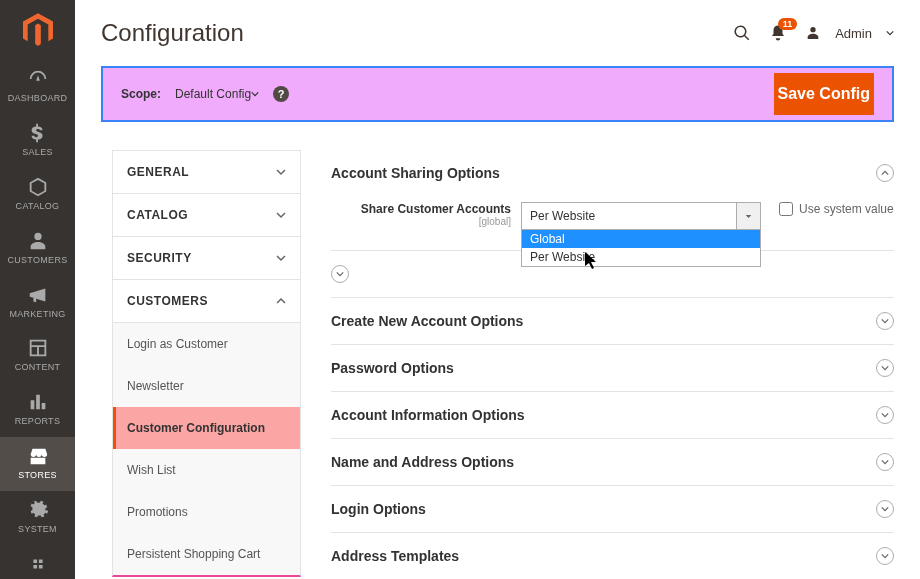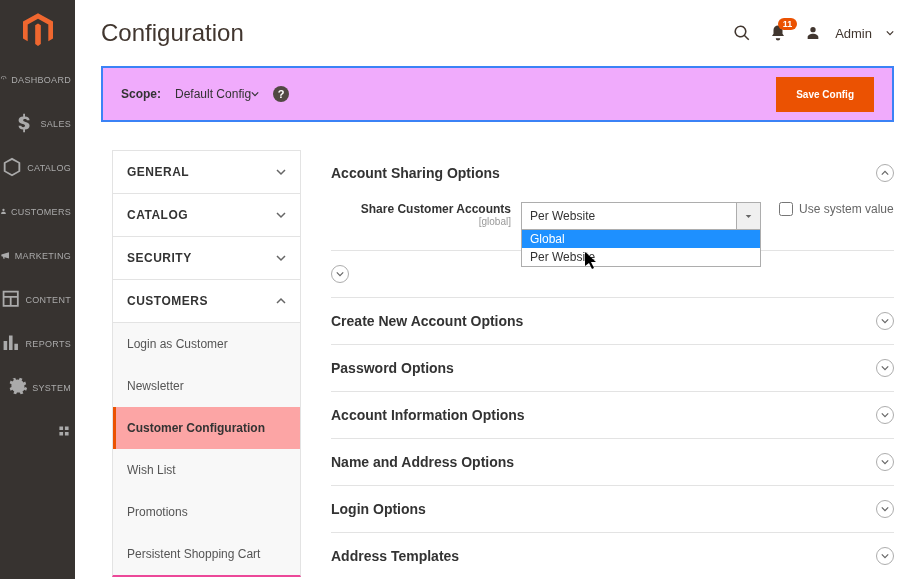--- a/index.html
+++ b/index.html
@@ -2,21 +2,21 @@
 <html><head>
 <meta charset="utf-8">
 <style>
 * { box-sizing: border-box; margin: 0; padding: 0; }
 body { font-family: 'Helvetica Neue', Arial, sans-serif; font-size: 13px; color: #333; background: #fff; width: 920px; height: 579px; overflow: hidden; position: relative; }
 
 
 .sidebar { position: absolute; left: 0; top: 0; width: 75px; height: 579px; background: #373330; }
 .logo { width: 75px; height: 60px; display: flex; align-items: center; justify-content: center; background: #373330; }
 .logo svg { width: 30px; height: 34px; }
-.nav-item { width: 75px; padding: 8px 0 10px; display: flex; flex-direction: row; align-items: center; justify-content: flex-end; color: #aaa; cursor: pointer; }
+.nav-item { width: 75px; padding: 8px 0 10px; display: flex; flex-direction: column; align-items: center; justify-content: space-between; color: #aaa; cursor: pointer; }
 .nav-item.active { background: #524d49; color: #fff; }
 .nav-item .icon { width: 22px; height: 22px; display: flex; align-items: center; justify-content: center; margin-bottom: 4px; fill: #aaa; }
 .nav-item.active .icon { fill: #fff; }
 .nav-item .label { font-size: 9px; text-align: center; letter-spacing: 0.3px; line-height: 1.1; padding: 0 4px; }
 
 
 .main { position: absolute; left: 75px; top: 0; width: 845px; height: 579px; background: #fff; padding: 0 26px; }
 
 .header { display: flex; align-items: center; justify-content: space-between; height: 66px; }
 .page-title { font-size: 24px; font-weight: 300; color: #41362f; }
@@ -26,21 +26,21 @@
 .notif-badge { position: absolute; top: -6px; right: -10px; background: #eb5202; color: #fff; font-size: 9px; border-radius: 8px; padding: 1px 5px; font-weight: bold; }
 .admin { display: flex; align-items: center; gap: 14px; cursor: pointer; color: #41362f; }
 .admin .avatar { width: 16px; height: 16px; fill: #41362f; }
 
 
 .scope-bar { background: #f0abfc; border: 2px solid #3b82f6; height: 56px; display: flex; align-items: center; padding: 0 18px; justify-content: space-between; }
 .scope-left { display: flex; align-items: center; gap: 14px; }
 .scope-label { font-weight: 600; font-size: 12px; }
 .scope-select { display: flex; align-items: center; font-size: 12px; cursor: pointer; }
 .help-icon { width: 16px; height: 16px; background: #514943; color: #fff; border-radius: 50%; display: flex; align-items: center; justify-content: center; font-size: 11px; font-weight: bold; cursor: pointer; }
-.save-btn { background: #eb5202; color: #fff; border: none; padding: 12px 20px; font-size: 10px; font-weight: 600; cursor: pointer; }
+.save-btn { background: #eb5202; color: #fff; border: none; padding: 12px 4px; font-size: 16px; font-weight: 600; cursor: pointer; }
 
 
 .content { display: flex; margin-top: 28px; gap: 0; }
 
 
 .config-nav { width: 189px; margin-left: 11px; }
 .cfg-group { border: 1px solid #e3e3e3; border-bottom: none; padding: 14px 14px; font-size: 12px; font-weight: 600; color: #333; display: flex; align-items: center; justify-content: space-between; cursor: pointer; letter-spacing: 0.5px; }
 .cfg-group:last-of-type { border-bottom: 1px solid #e3e3e3; }
 .cfg-group.expanded { border-bottom: 1px solid #e3e3e3; }
 .chev { width: 10px; height: 10px; }
@@ -126,20 +126,28 @@
       </span>
     <span class="label">CONTENT</span>
   </div>
   <div class="nav-item">
     <span class="icon">
         <svg viewBox="0 0 24 24">
           <path d="M4 20V10h4v10H4zm6 0V4h4v16h-4zm6 0v-7h4v7h-4z"></path>
         </svg>
       </span>
     <span class="label">REPORTS</span>
+  </div>
+  <div class="nav-item active">
+    <span class="icon">
+        <svg viewBox="0 0 24 24">
+          <path d="M4 4h16l2 6c0 1.5-1 3-3 3s-3-1.5-3-3c0 1.5-1 3-3 3s-3-1.5-3-3c0 1.5-1 3-3 3s-3-1.5-3-3l2-6zm0 10h16v7H4v-7z"></path>
+        </svg>
+      </span>
+    <span class="label">STORES</span>
   </div>
   <div class="nav-item">
     <span class="icon">
         <svg viewBox="0 0 24 24">
           <path d="M12 8a4 4 0 110 8 4 4 0 010-8zm9 4l2 1-1 3-2-1a9 9 0 01-2 2l1 2-3 1-1-2a9 9 0 01-3 0l-1 2-3-1 1-2a9 9 0 01-2-2l-2 1-1-3 2-1a9 9 0 010-3l-2-1 1-3 2 1a9 9 0 012-2L7 3l3-1 1 2a9 9 0 013 0l1-2 3 1-1 2a9 9 0 012 2l2-1 1 3-2 1a9 9 0 010 3z"></path>
         </svg>
       </span>
     <span class="label">SYSTEM</span>
   </div>
   <div class="nav-item">

